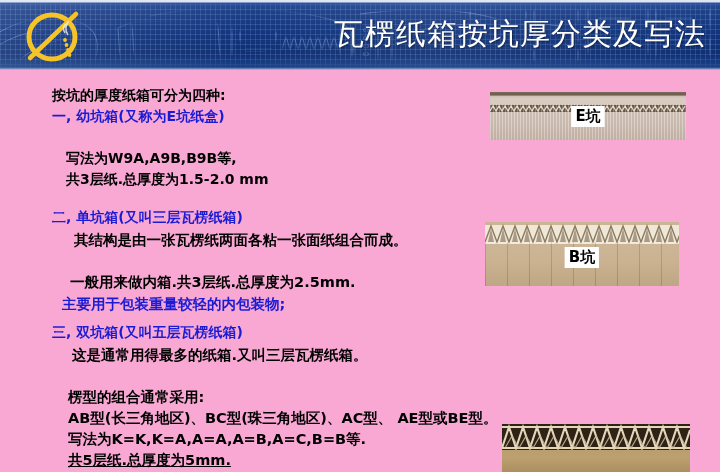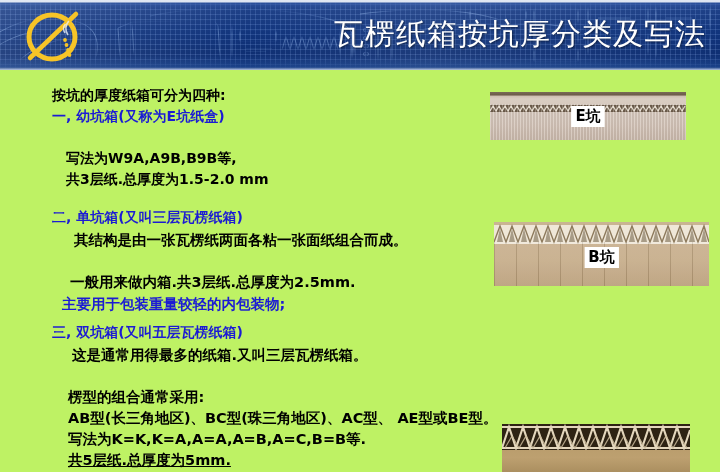--- a/index.html
+++ b/index.html
@@ -1,21 +1,21 @@
 <!DOCTYPE html>
 <html><head>
 <meta charset="utf-8">
 <style>
   html,body{margin:0;padding:0;}
   body{
     width:720px;height:472px;overflow:hidden;
     background:#ffffff;
     font-family:"DejaVu Sans","Liberation Sans",sans-serif;
   }
-  .slide{position:relative;width:720px;height:472px;overflow:hidden;background:#bef264;}
+  .slide{position:relative;width:720px;height:472px;overflow:hidden;background:#f9a8d4;}
 
   
   .banner{
     position:absolute;left:0;top:0;width:720px;height:70px;
     background:
       linear-gradient(180deg,#dfe6f2 0%,#dfe6f2 2px,#2a4f9b 3px,#1d3f86 16%,#11347c 48%,#0f2f73 78%,#1b4289 96%,#b9c8e0 100%);
     overflow:hidden;
   }
   
   .banner .grid{
@@ -71,23 +71,22 @@
       #d9cdc2 14%,#d6c8bd 40%,#d2c2b6 70%,#c9b8ab 100%);
   }
   #photo-e .flutes{position:absolute;left:0;top:5px;width:100%;height:7px;}
   #photo-e .vgrain{
     position:absolute;left:0;top:12px;width:100%;height:36px;
     background:repeating-linear-gradient(90deg,rgba(255,255,255,.22) 0px,rgba(255,255,255,.22) 1px,rgba(0,0,0,.05) 1px,rgba(0,0,0,.05) 3px);
   }
   #photo-e .cap{top:14px;}
 
   
-  #photo-b{left:485px;top:222px;width:215px;height:64px;
+  #photo-b{left:485px;top:222px;width:194px;height:64px;
     background:linear-gradient(180deg,#e6dccb 0%,#d8c9b0 18%,#c7ae8b 30%,#c4aa86 60%,#b89c77 100%);
-    margin-left:9px;
   }
   #photo-b .flutes{position:absolute;left:0;top:0px;width:100%;height:22px;}
   #photo-b .vgrain{
     position:absolute;left:0;top:20px;width:100%;height:44px;
     background:repeating-linear-gradient(90deg,rgba(0,0,0,.10) 0px,rgba(0,0,0,.10) 1px,rgba(255,255,255,.10) 1px,rgba(255,255,255,.10) 22px);
   }
   #photo-b .cap{top:25px;}
 
   
   #photo-ab{left:502px;top:424px;width:188px;height:48px;

